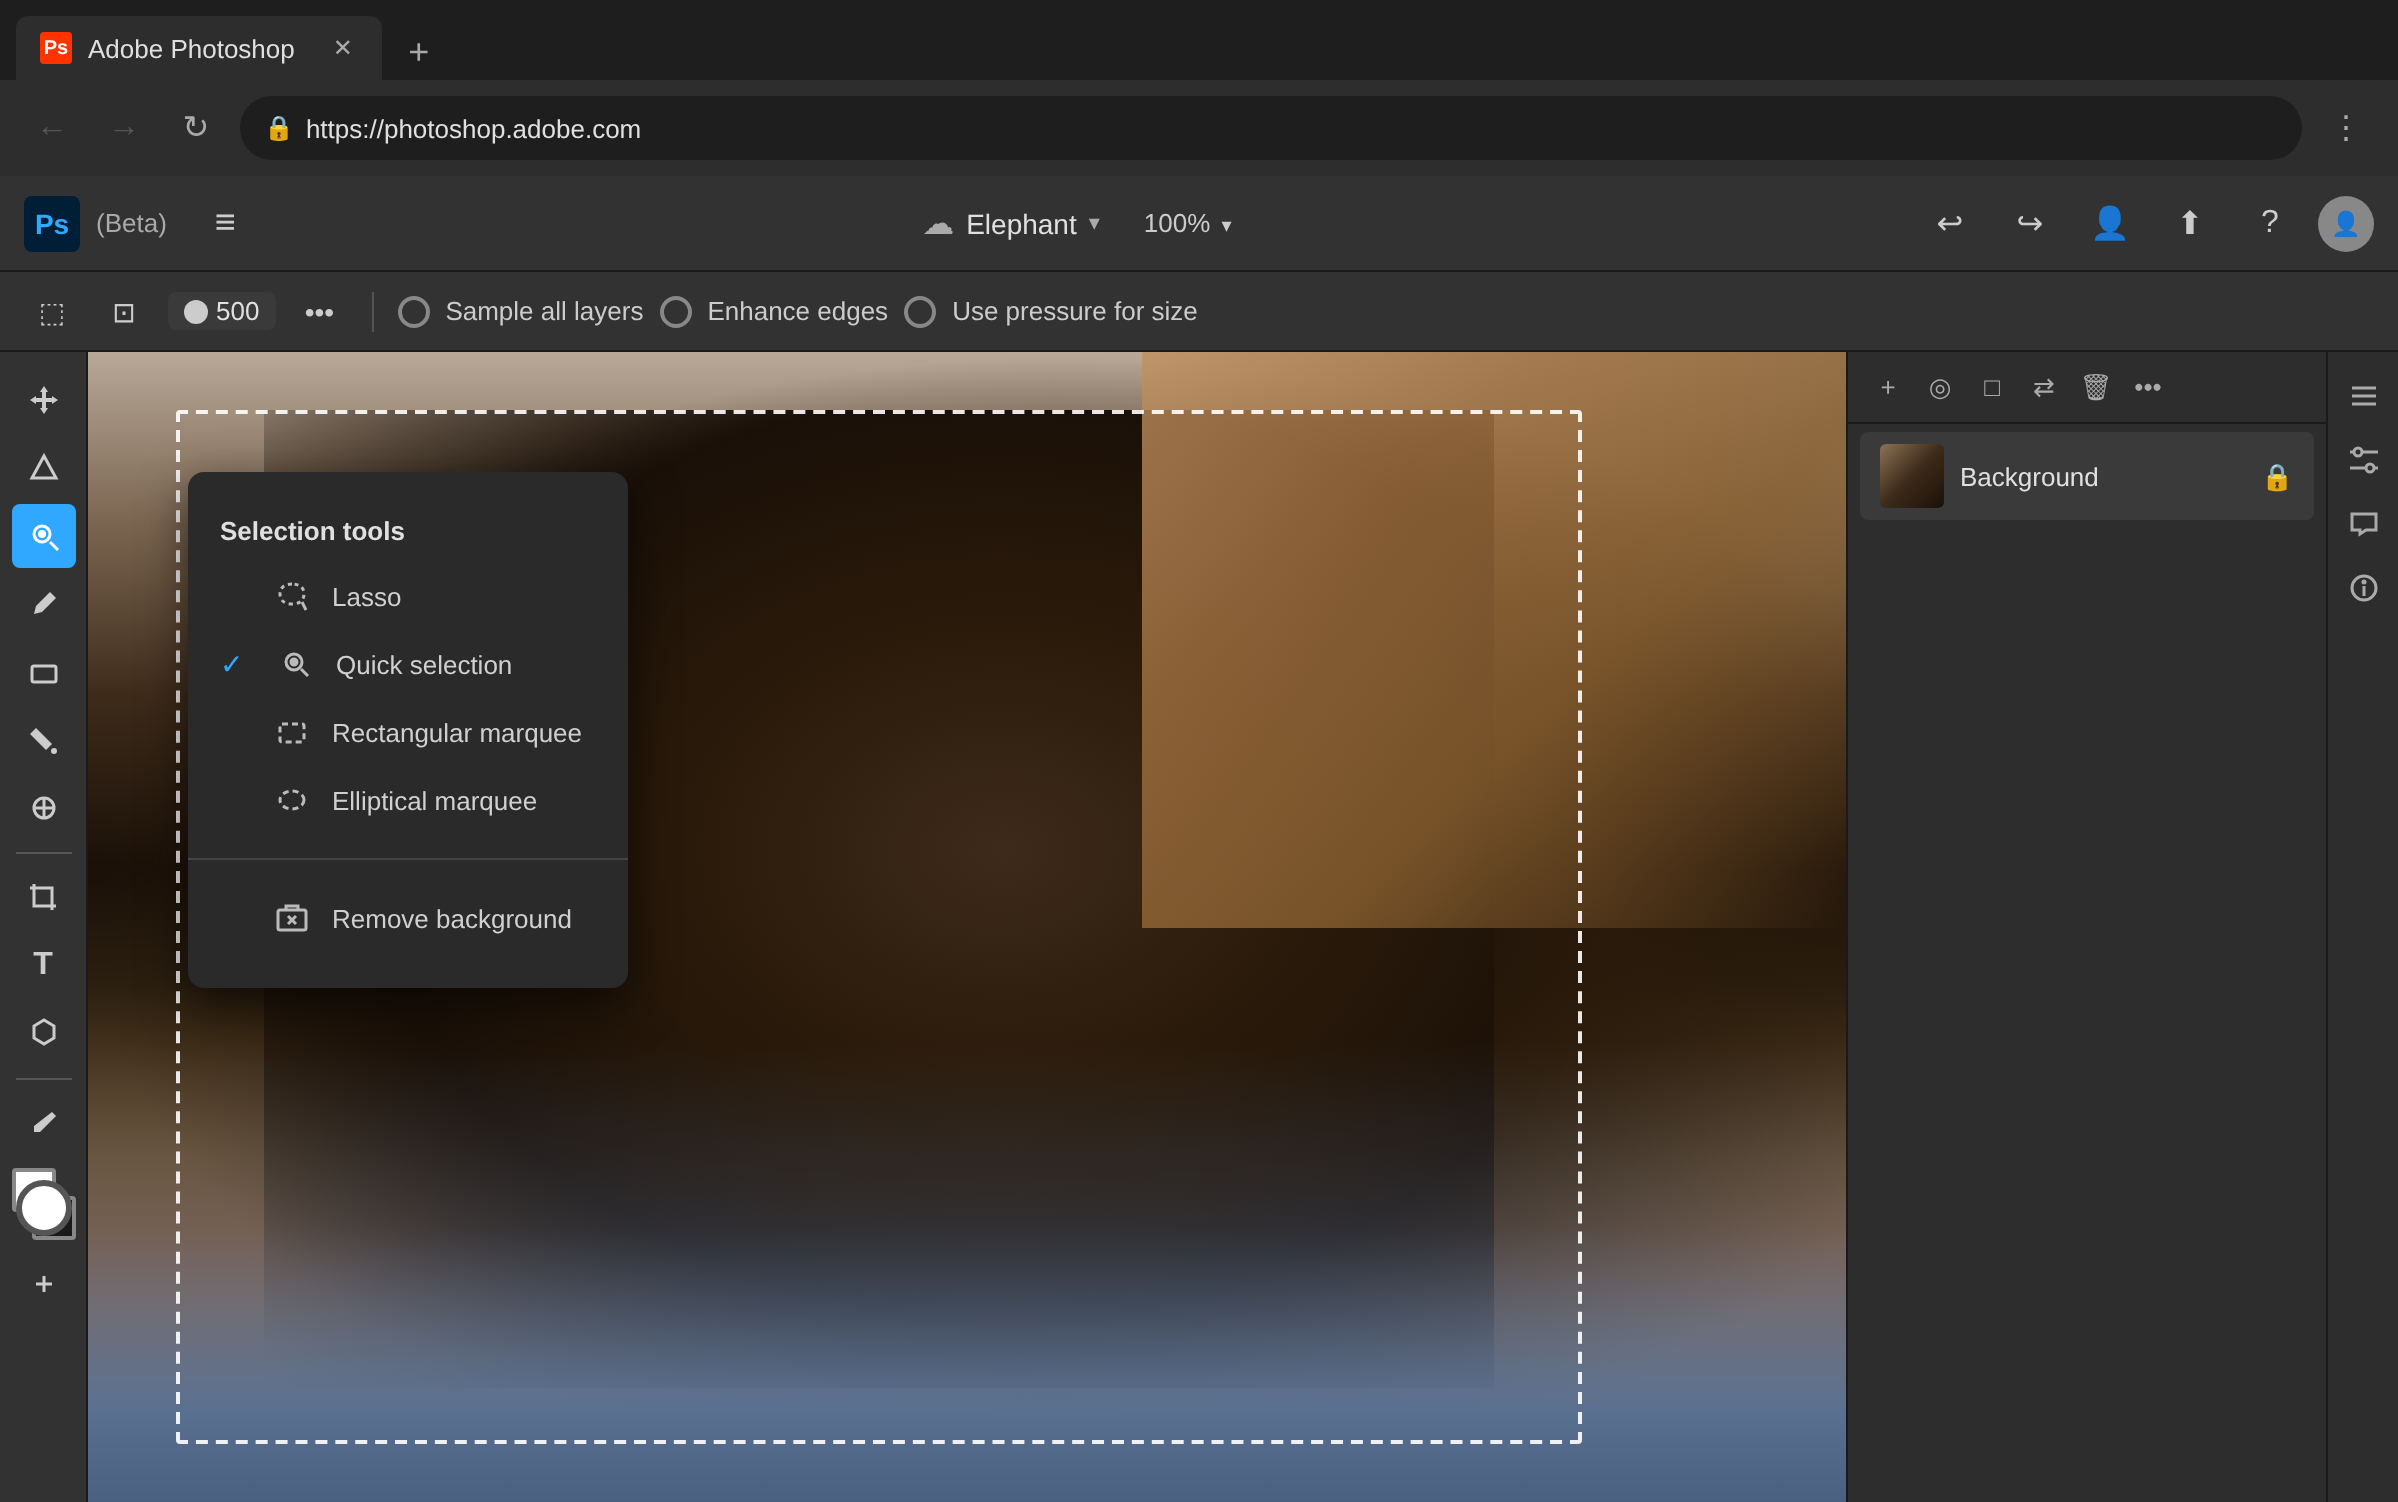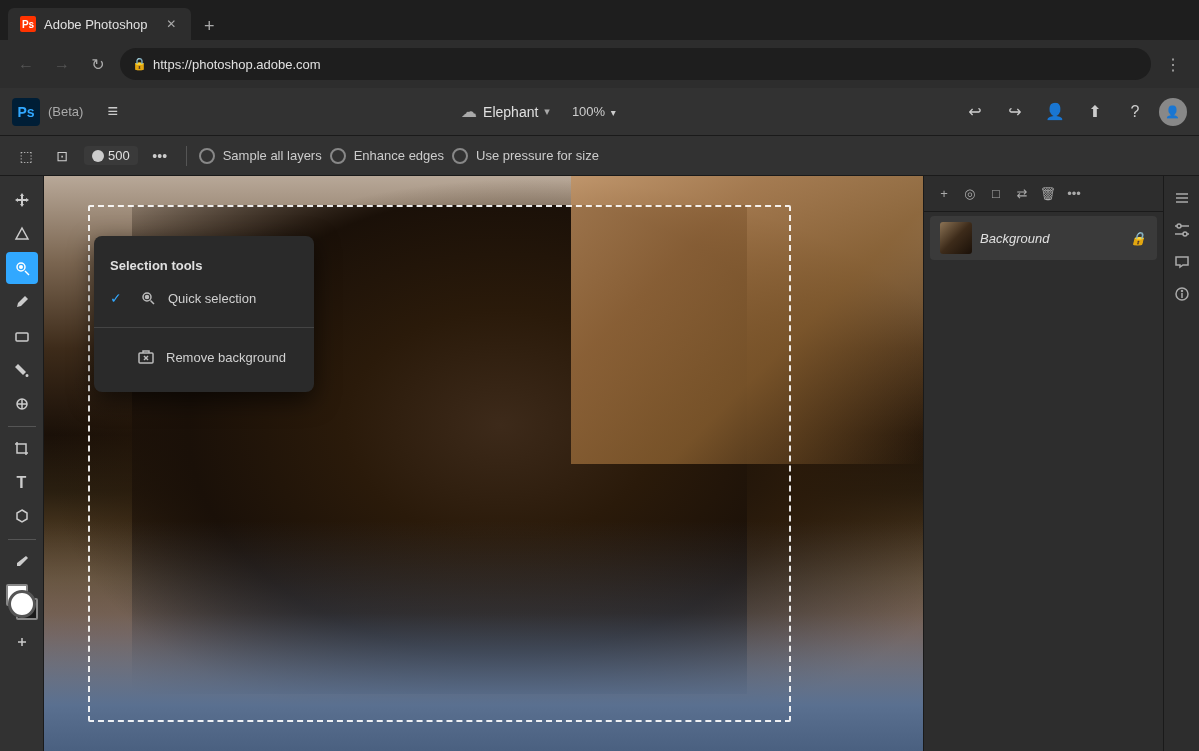--- a/index.html
+++ b/index.html
@@ -64,21 +64,21 @@
     .tool-panel-item .item-icon { width: 20px; height: 20px; display: flex; align-items: center; justify-content: center; font-size: 14px; color: #bbb; flex-shrink: 0; }
     .tool-panel-item .check { width: 16px; color: #31a8ff; font-size: 14px; margin-right: 2px; }
     .tool-panel-divider { height: 1px; background: #444; margin: 6px 0; }
 
     
     .right-panel { width: 240px; background: #2d2d2d; border-left: 1px solid #1a1a1a; display: flex; flex-direction: column; }
     .layers-header { height: 40px; display: flex; align-items: center; padding: 0 12px; border-bottom: 1px solid #1a1a1a; }
     .layers-title { color: #e0e0e0; font-size: 14px; font-weight: 600; flex: 1; }
     .layer-action-btn { width: 24px; height: 24px; display: flex; align-items: center; justify-content: center; color: #aaa; font-size: 13px; cursor: pointer; border-radius: 3px; }
     .layers-toolbar { height: 36px; display: flex; align-items: center; padding: 0 8px; gap: 2px; border-bottom: 1px solid #1a1a1a; }
-    .layer-item { display: flex; align-items: center; gap: 8px; padding: 6px 10px; background: #3a3a3a; margin: 4px 6px; border-radius: 4px; cursor: pointer; font-style: italic; }
+    .layer-item { display: flex; align-items: center; gap: 8px; padding: 6px 10px; background: #3a3a3a; margin: 4px 6px; border-radius: 4px; cursor: pointer; }
     .layer-thumb { width: 32px; height: 32px; border-radius: 3px; background: #606060; overflow: hidden; display: flex; align-items: center; justify-content: center; flex-shrink: 0; }
     .layer-name { color: #e0e0e0; font-size: 13px; flex: 1; }
     .layer-lock { color: #aaa; font-size: 13px; }
 
     
     .far-right { width: 36px; background: #2d2d2d; display: flex; flex-direction: column; align-items: center; padding: 8px 0; gap: 4px; border-left: 1px solid #1a1a1a; }
     .far-right-btn { width: 28px; height: 28px; display: flex; align-items: center; justify-content: center; color: #aaa; font-size: 14px; cursor: pointer; border-radius: 4px; }
     @keyframes marchingAnts {
       to { stroke-dashoffset: 10; }
     }
@@ -236,35 +236,63 @@
 
         <div style="position: absolute; top: 0; right: 0; width: 40%; height: 50%; background: linear-gradient(135deg, #c09060 0%, #a07040 30%, #8a6030 60%, transparent 100%); opacity: 0.8;"></div>
 
         <div style="position: absolute; top: 5%; left: 5%; right: 15%; bottom: 5%; border: 2px dashed rgba(255,255,255,0.9); pointer-events: none; border-radius: 2px;"></div>
       </div>
 
       <div class="tool-panel">
         <div class="tool-panel-section">
           <div class="tool-panel-title">Selection tools</div>
 
+          <div class="tool-panel-item">
+            <span style="width:16px;"></span>
+            <div class="item-icon">
+              <svg width="18" height="18" viewBox="0 0 18 18" fill="none" stroke="#bbb" stroke-width="1.5">
+                  <path d="M9 3 C5 3 3 5 3 8 C3 11 5 13 9 13 C13 13 15 11 15 8 C15 5 13 3 9 3" stroke-dasharray="2 2"></path>
+                  <line x1="14" y1="12" x2="16" y2="16" stroke="#bbb" stroke-width="1.5"></line>
+                </svg>
+            </div>
+            <span>Lasso</span>
+          </div>
 
           <div class="tool-panel-item">
             <span class="check" style="color:#31a8ff; font-size:14px; width:16px;">✓</span>
             <div class="item-icon">
               <svg width="18" height="18" viewBox="0 0 18 18" fill="none" stroke="#bbb" stroke-width="1.5">
                   <circle cx="8" cy="8" r="4"></circle>
                   <line x1="11.5" y1="11.5" x2="15" y2="15"></line>
                   <circle cx="8" cy="8" r="1.5" fill="#bbb"></circle>
                 </svg>
             </div>
             <span>Quick selection</span>
           </div>
 
 
-
+          <div class="tool-panel-item">
+            <span style="width:16px;"></span>
+            <div class="item-icon">
+              <svg width="18" height="18" viewBox="0 0 18 18" fill="none" stroke="#bbb" stroke-width="1.5" stroke-dasharray="3 2">
+                  <rect x="3" y="5" width="12" height="9" rx="1"></rect>
+                </svg>
+            </div>
+            <span>Rectangular marquee</span>
+          </div>
+
+          <div class="tool-panel-item">
+            <span style="width:16px;"></span>
+            <div class="item-icon">
+              <svg width="18" height="18" viewBox="0 0 18 18" fill="none" stroke="#bbb" stroke-width="1.5" stroke-dasharray="3 2">
+                  <ellipse cx="9" cy="9" rx="6" ry="4.5"></ellipse>
+                </svg>
+            </div>
+            <span>Elliptical marquee</span>
+          </div>
         </div>
 
         <div class="tool-panel-divider"></div>
 
         <div class="tool-panel-section">
 
 
           <div class="tool-panel-item">
             <span style="width:16px;"></span>
             <div class="item-icon">

